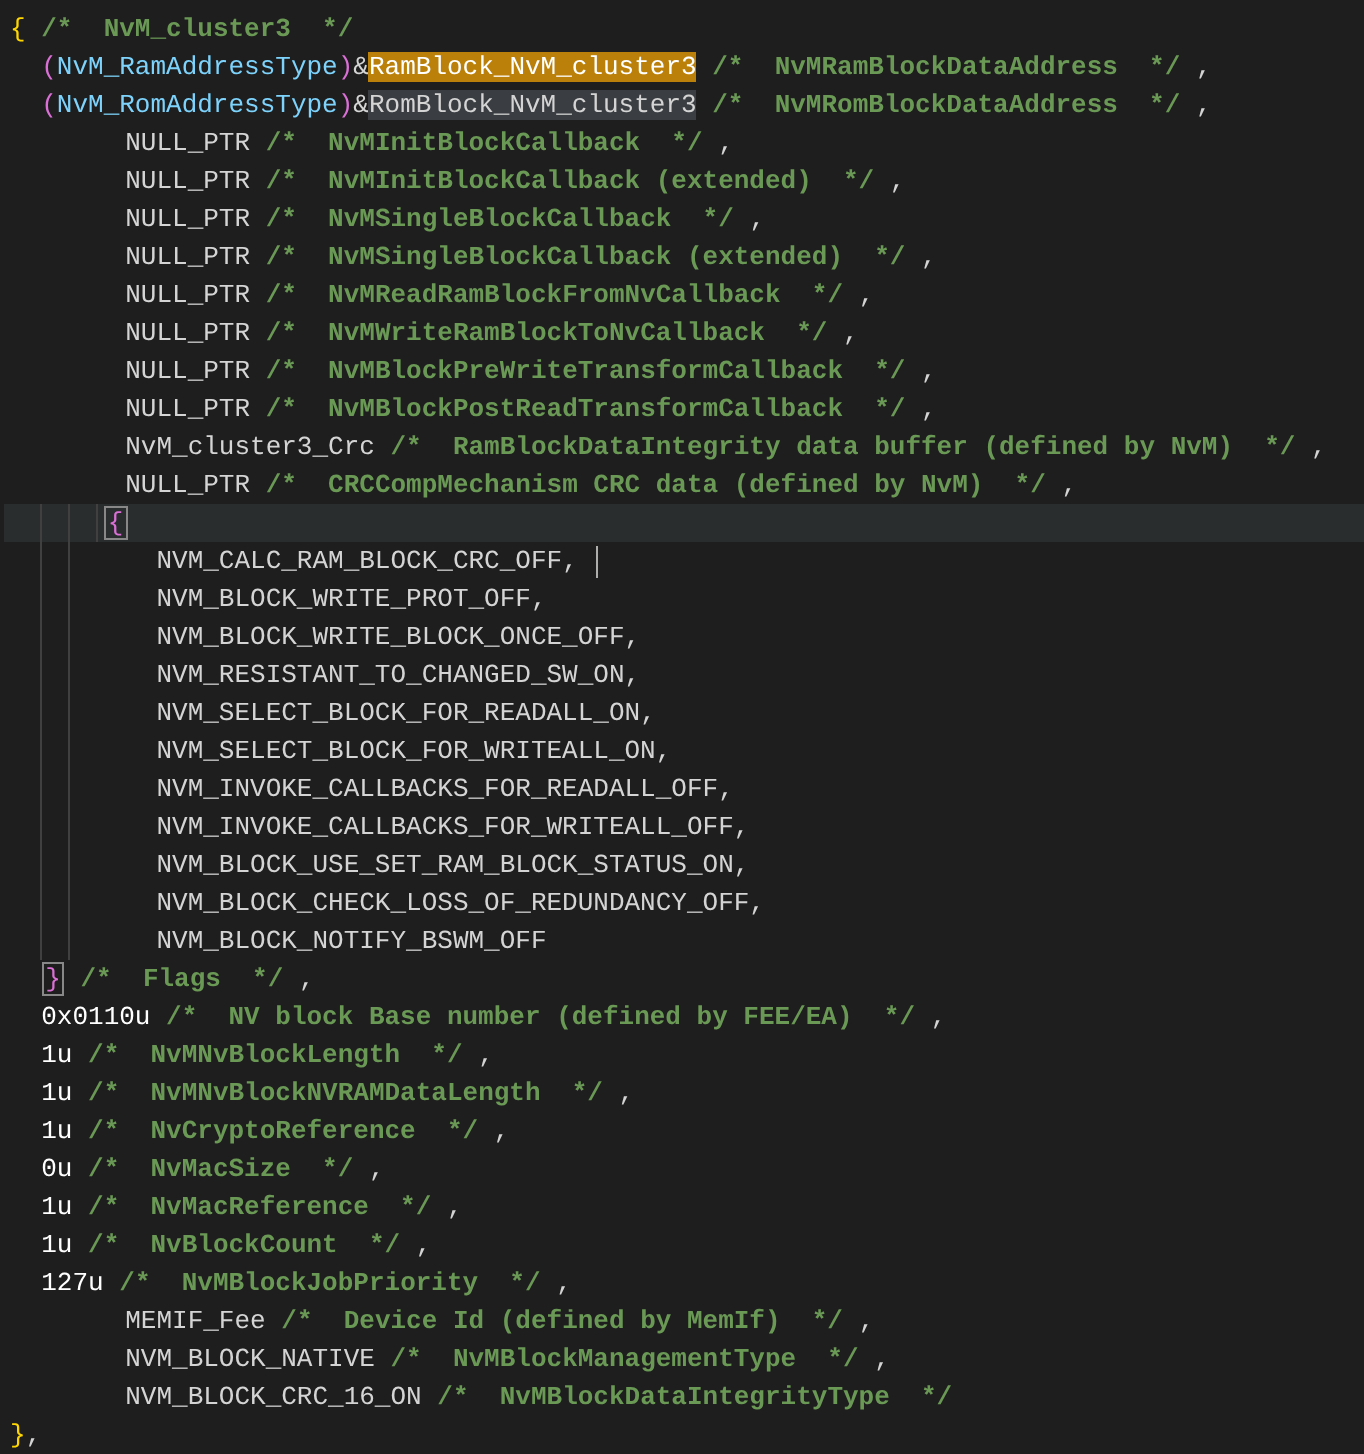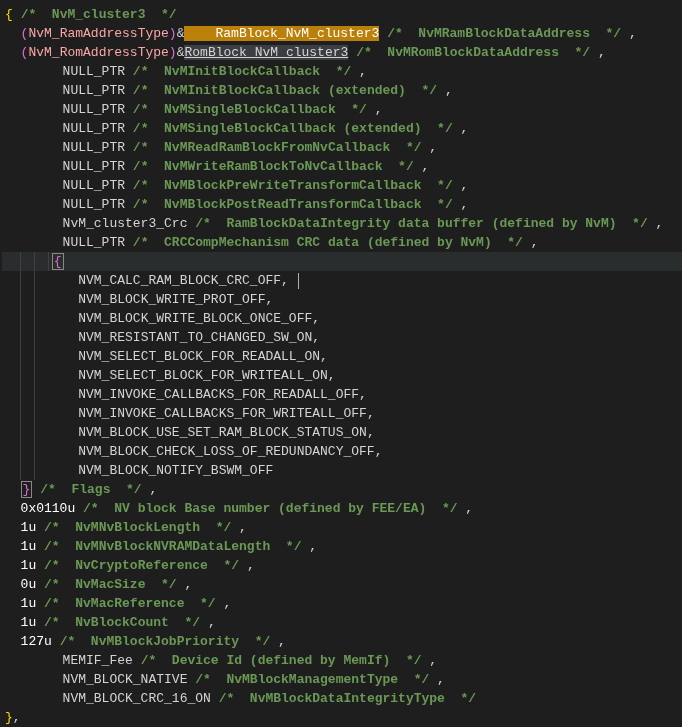--- a/index.html
+++ b/index.html
@@ -30,33 +30,31 @@
     bottom: 0;
     width: 1px;
     background: #404040;
   }
   .g1 { left: 18px; }
   .g2 { left: 32px; }
   .g3 { left: 46px; }
   .brace { color: #ffd700; }
   .brace-pink { color: #da70d6; }
   .comment { color: #6a9955; font-weight: bold; }
-  .type { color: #fca5a5; }
+  .type { color: #7dd3fc; }
   .punct { color: #d4d4d4; }
   .number { color: #ffffff; }
   .operator { color: #d4d4d4; }
   .constant { color: #d4d4d4; margin-left: 42px; }
   .highlight-sel {
     background: #bb8009;
     color: #fff;
-    padding-left: 31px;
   }
   .highlight-match {
     background: #3a3d41;
-    text-decoration: underline;
   }
   .cur-line {
     background: #2a2d2e;
   }
   .cursor {
     display: inline-block;
     width: 1px;
     height: 16px;
     background: #aeafad;
     vertical-align: middle;

